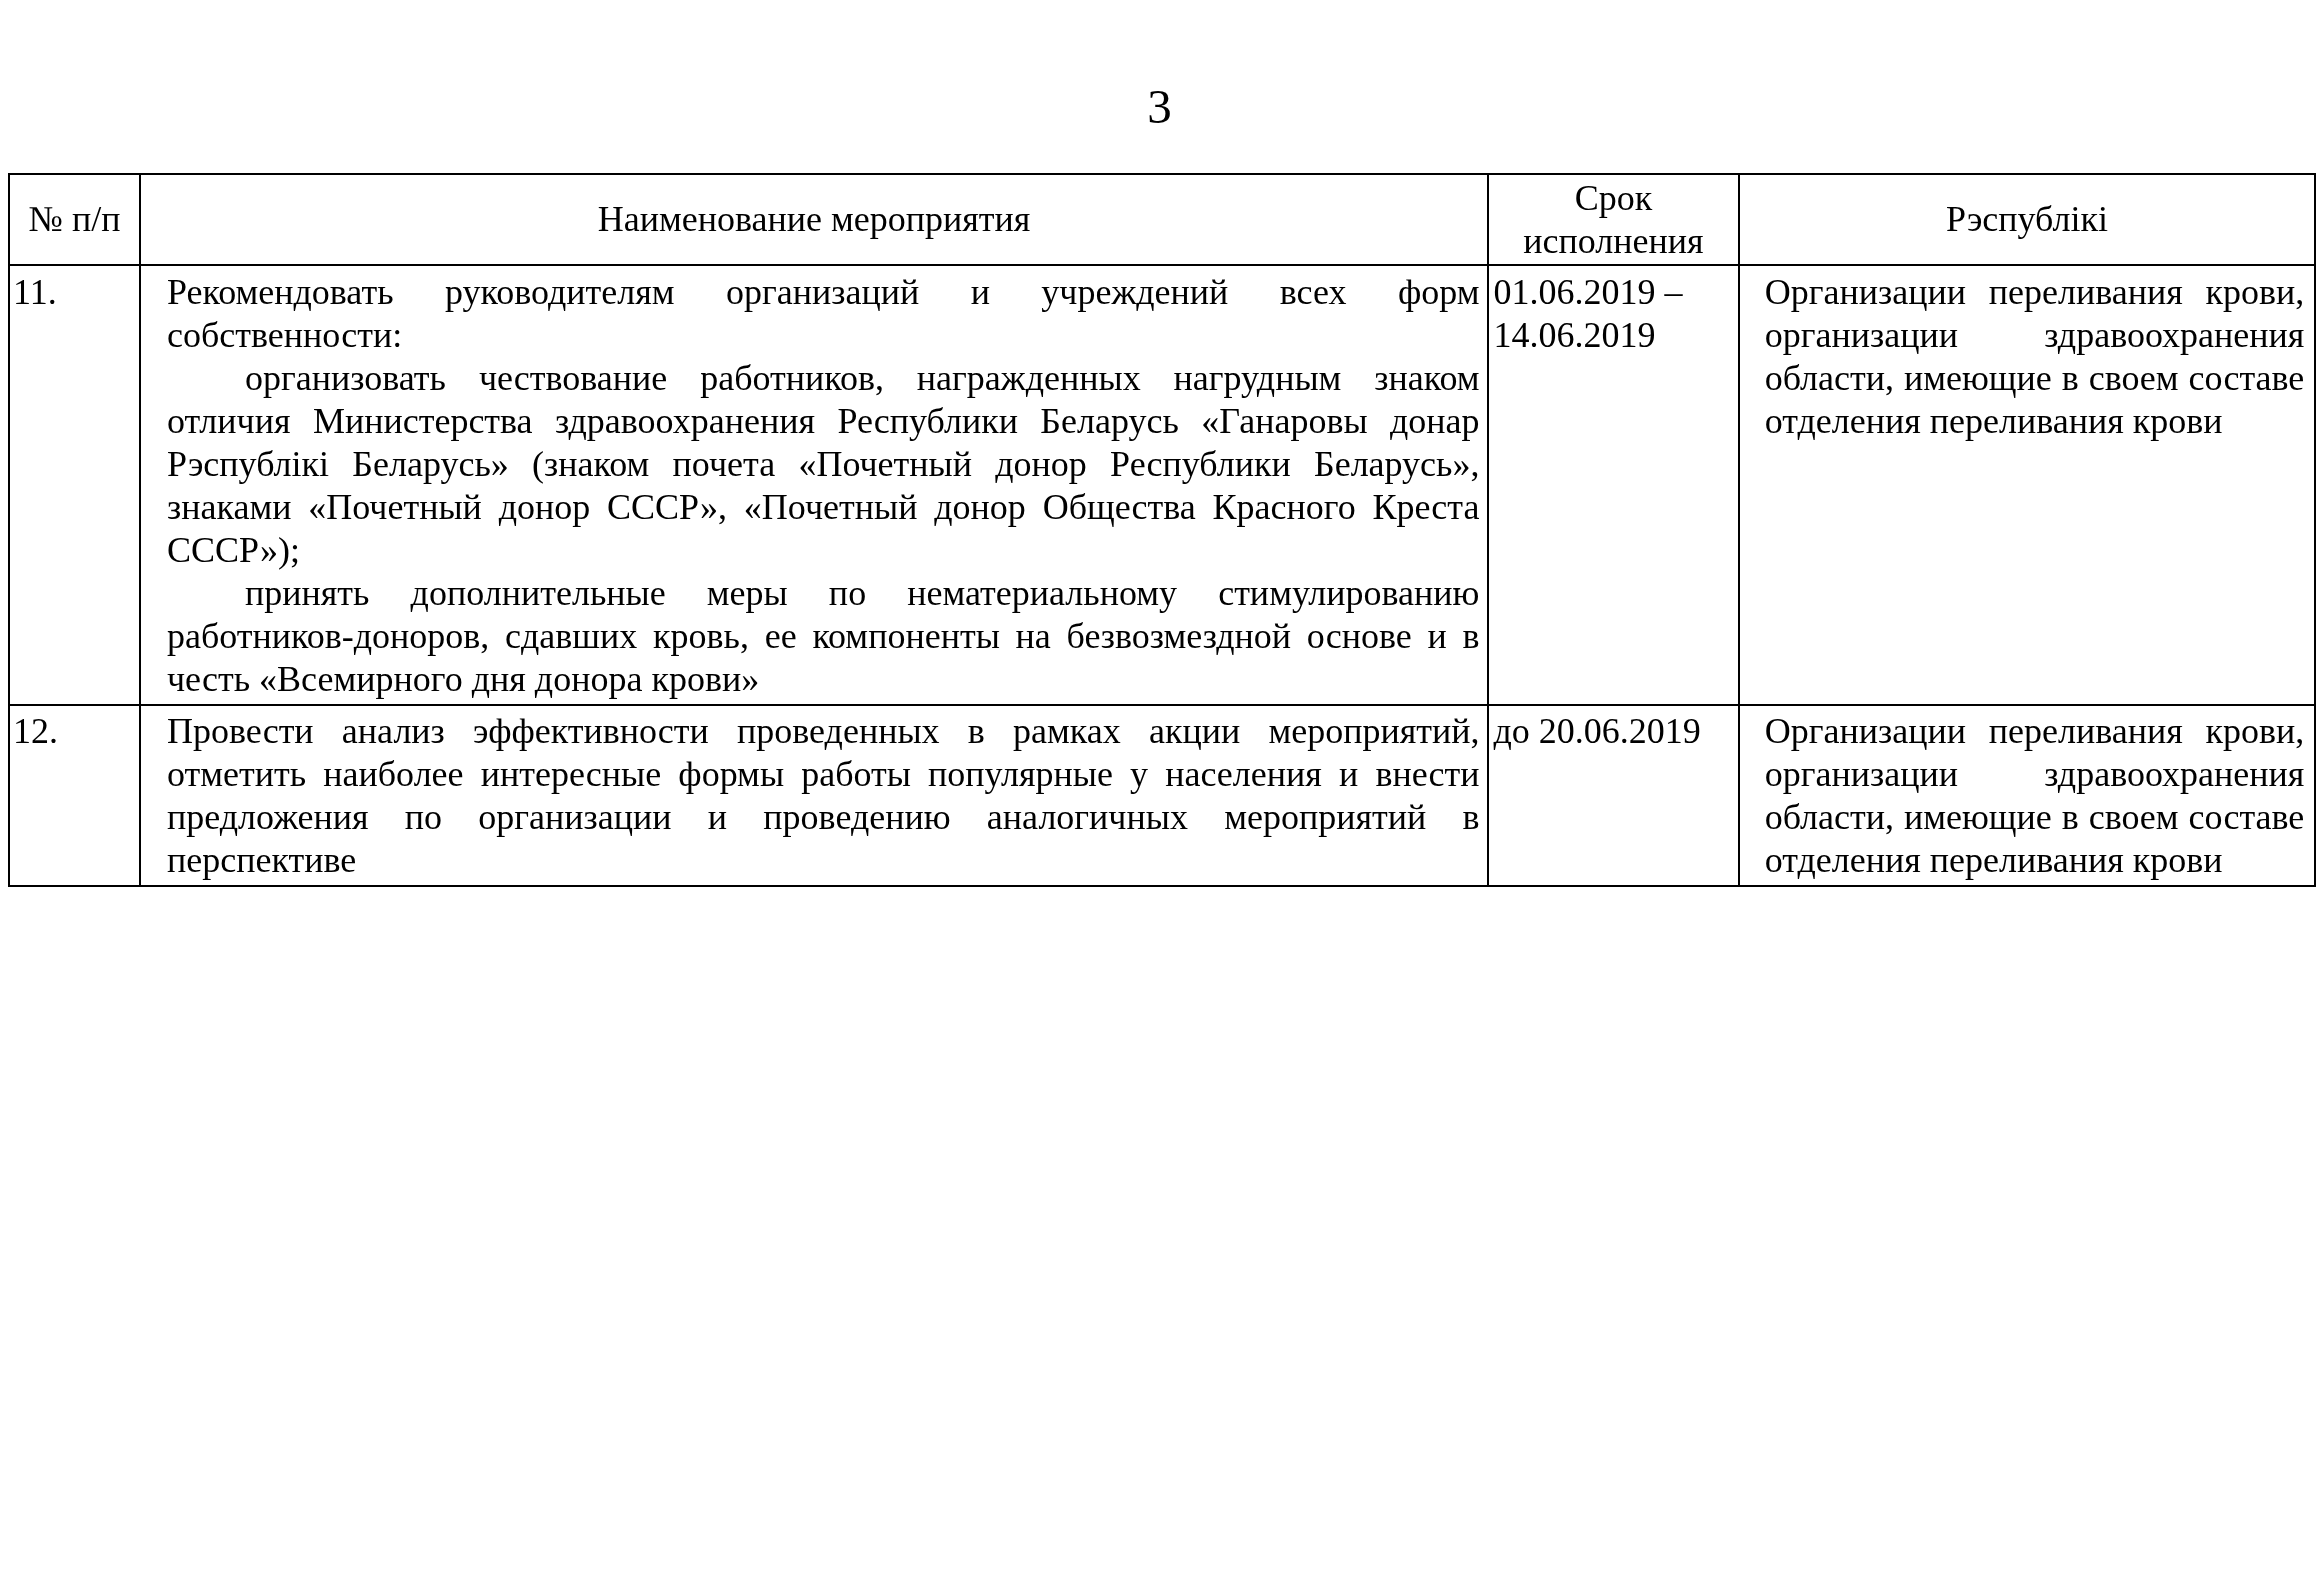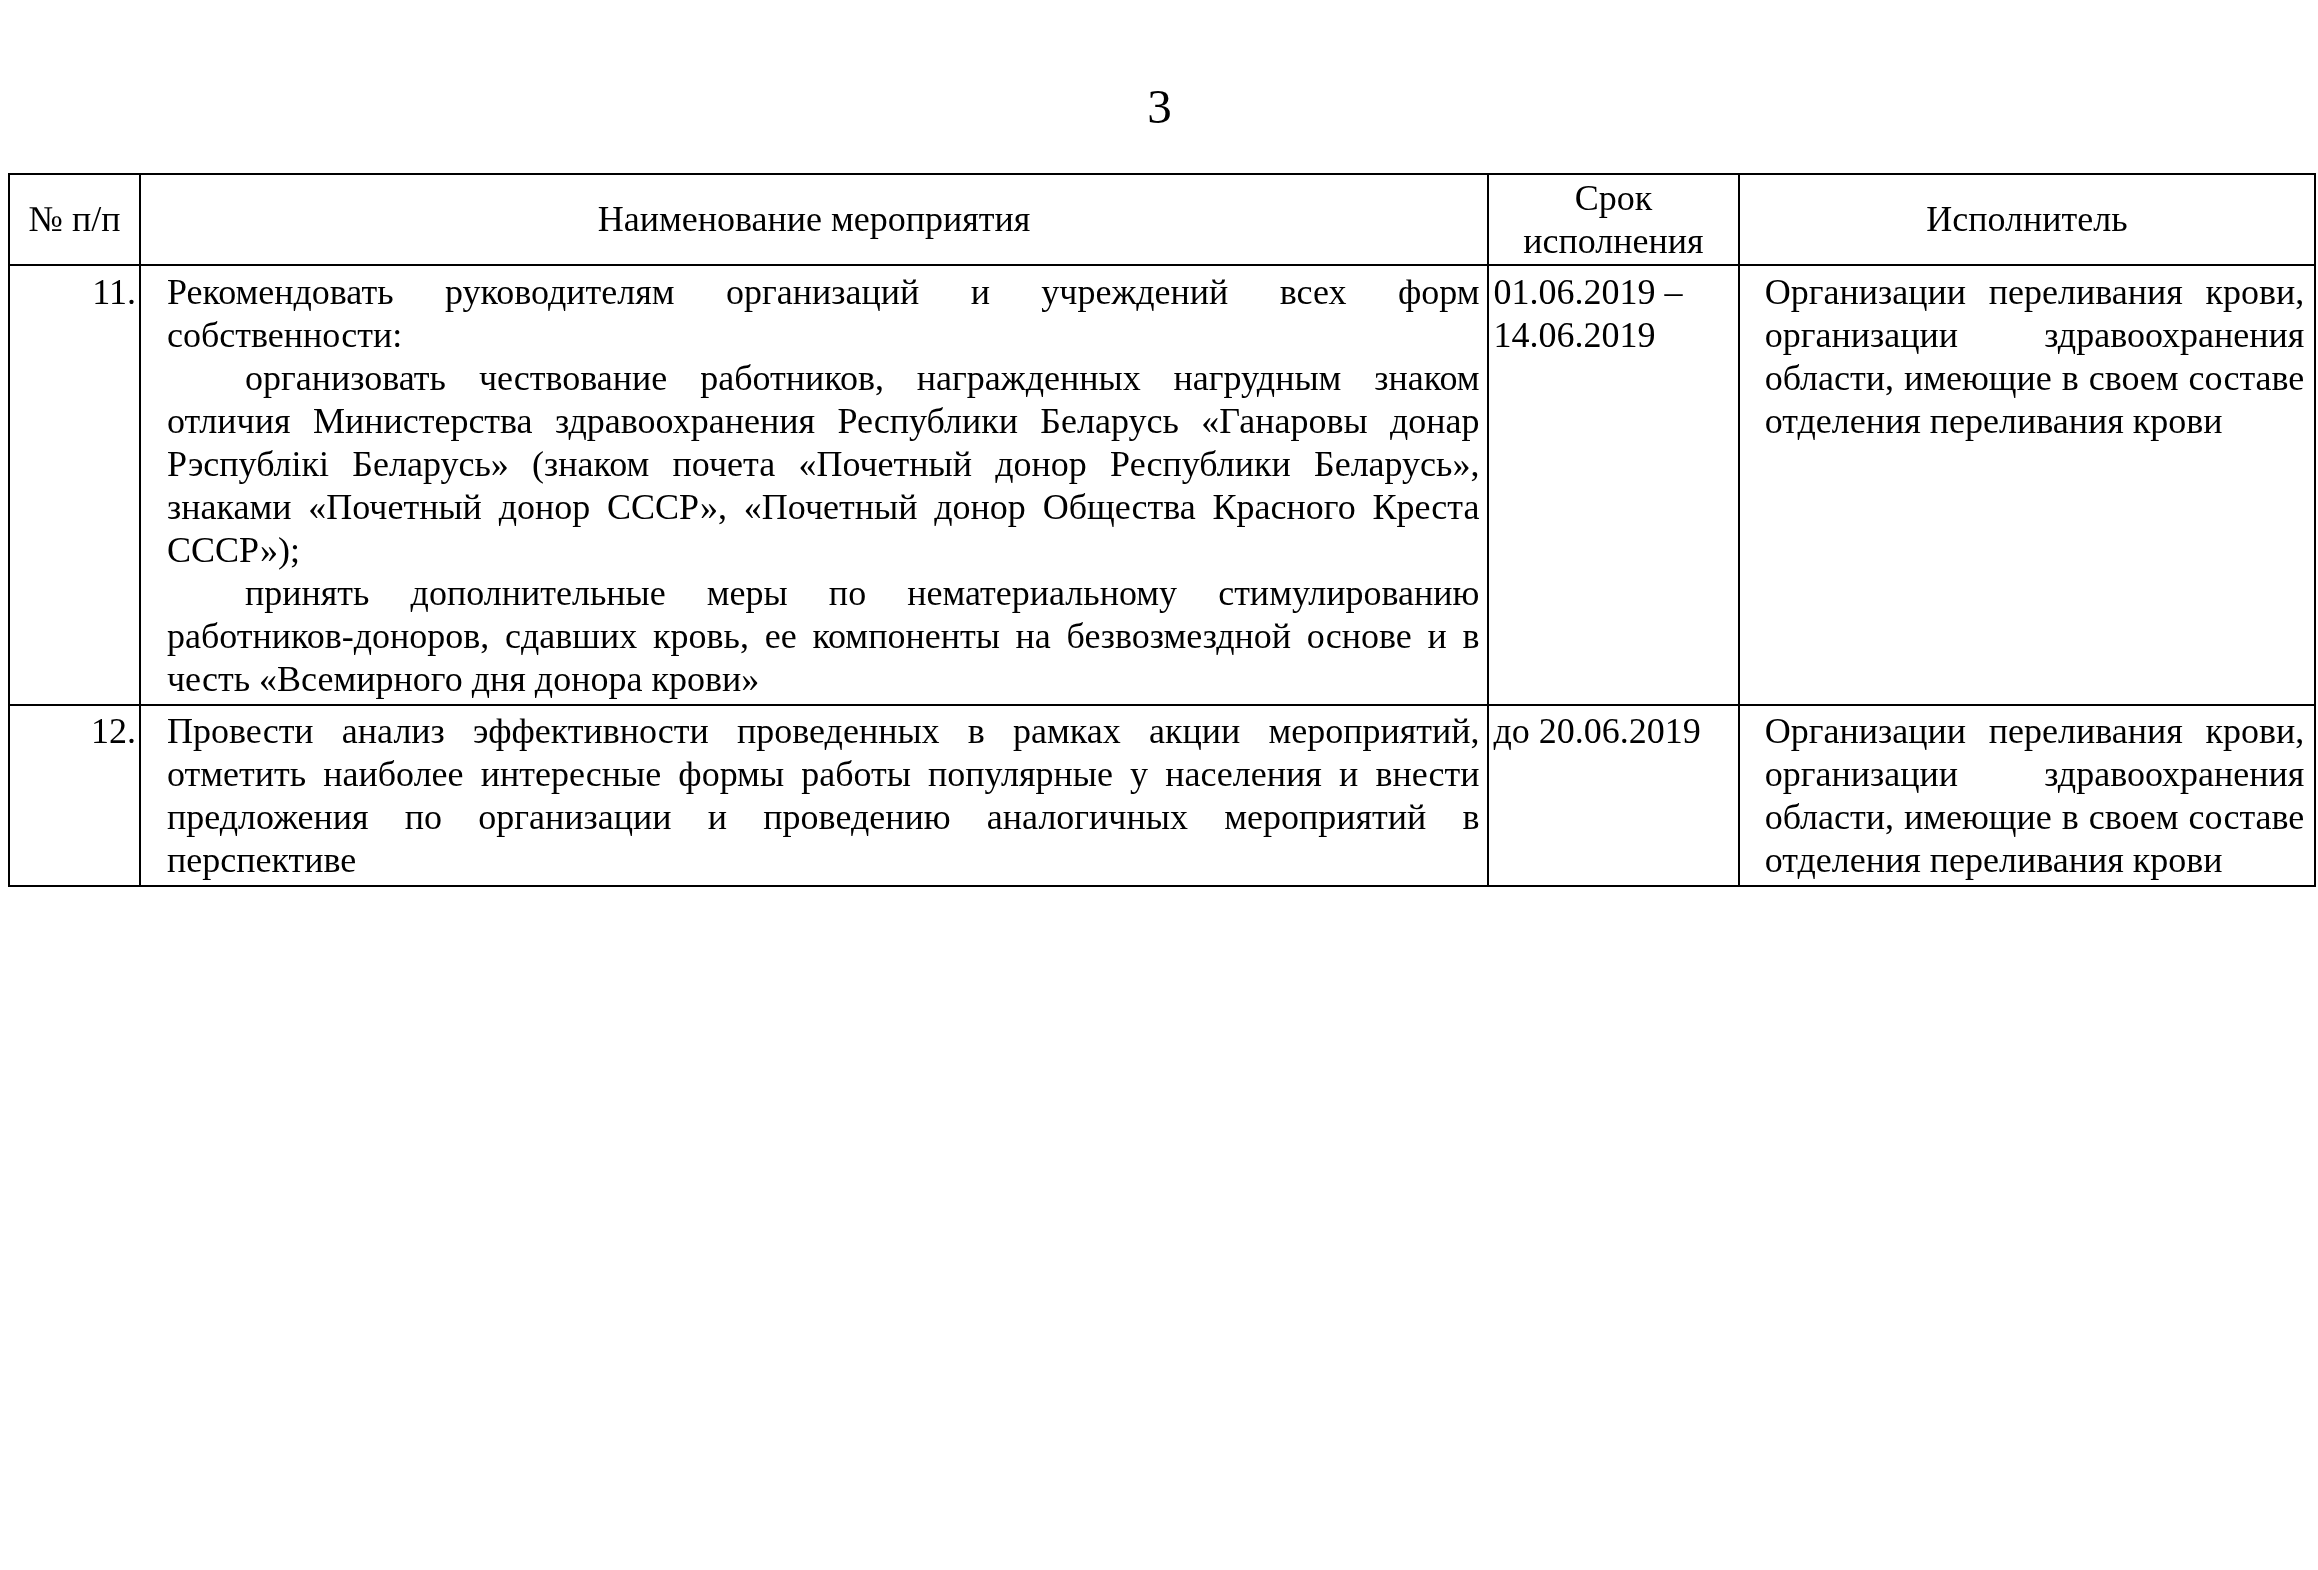--- a/index.html
+++ b/index.html
@@ -35,21 +35,21 @@
     vertical-align:top;
     background:#ffffff;
   }
   table.doc-table th {
     font-weight:normal;
     text-align:center;
     vertical-align:middle;
     height:84px;
     padding:1.5px 6px;
   }
-  td.c-num   { text-align:right; padding:4.5px 3px 3px 3px; }
+  td.c-num   { text-align:left; padding:4.5px 3px 3px 3px; }
   td.c-act   { padding:4.5px 7.5px 3px 14px; }
   td.c-dl    { text-align:left; padding:4.5px 4.5px 3px 4.5px; }
   td.c-exec  { padding:4.5px 9.7px 3px 12.7px;font-family:Liberation Serif, serif; }
   .para { }
   .tline { text-align:left;margin-left:12px; }
   .tline.jfull { text-align:justify; text-align-last:justify; }
   .tline.ind { padding-left:78px; }
 </style>
 </head>
 <body>
@@ -63,21 +63,21 @@
       <col style="width:131px">
       <col style="width:1348px">
       <col style="width:251px">
       <col style="width:576px">
     </colgroup>
     <tbody>
       <tr>
         <th>№ п/п</th>
         <th>Наименование мероприятия</th>
         <th>Срок исполнения</th>
-        <th>Исполнитель</th>
+        <th>Рэспублікі</th>
       </tr>
       <tr>
         <td class="c-num">11.</td>
         <td class="c-act">
             <div class="para">
               <div class="tline jfull">Рекомендовать руководителям организаций и учреждений всех форм</div>
               <div class="tline">собственности:</div>
             </div>
             <div class="para">
               <div class="tline jfull ind">организовать чествование работников, награжденных нагрудным знаком</div>

